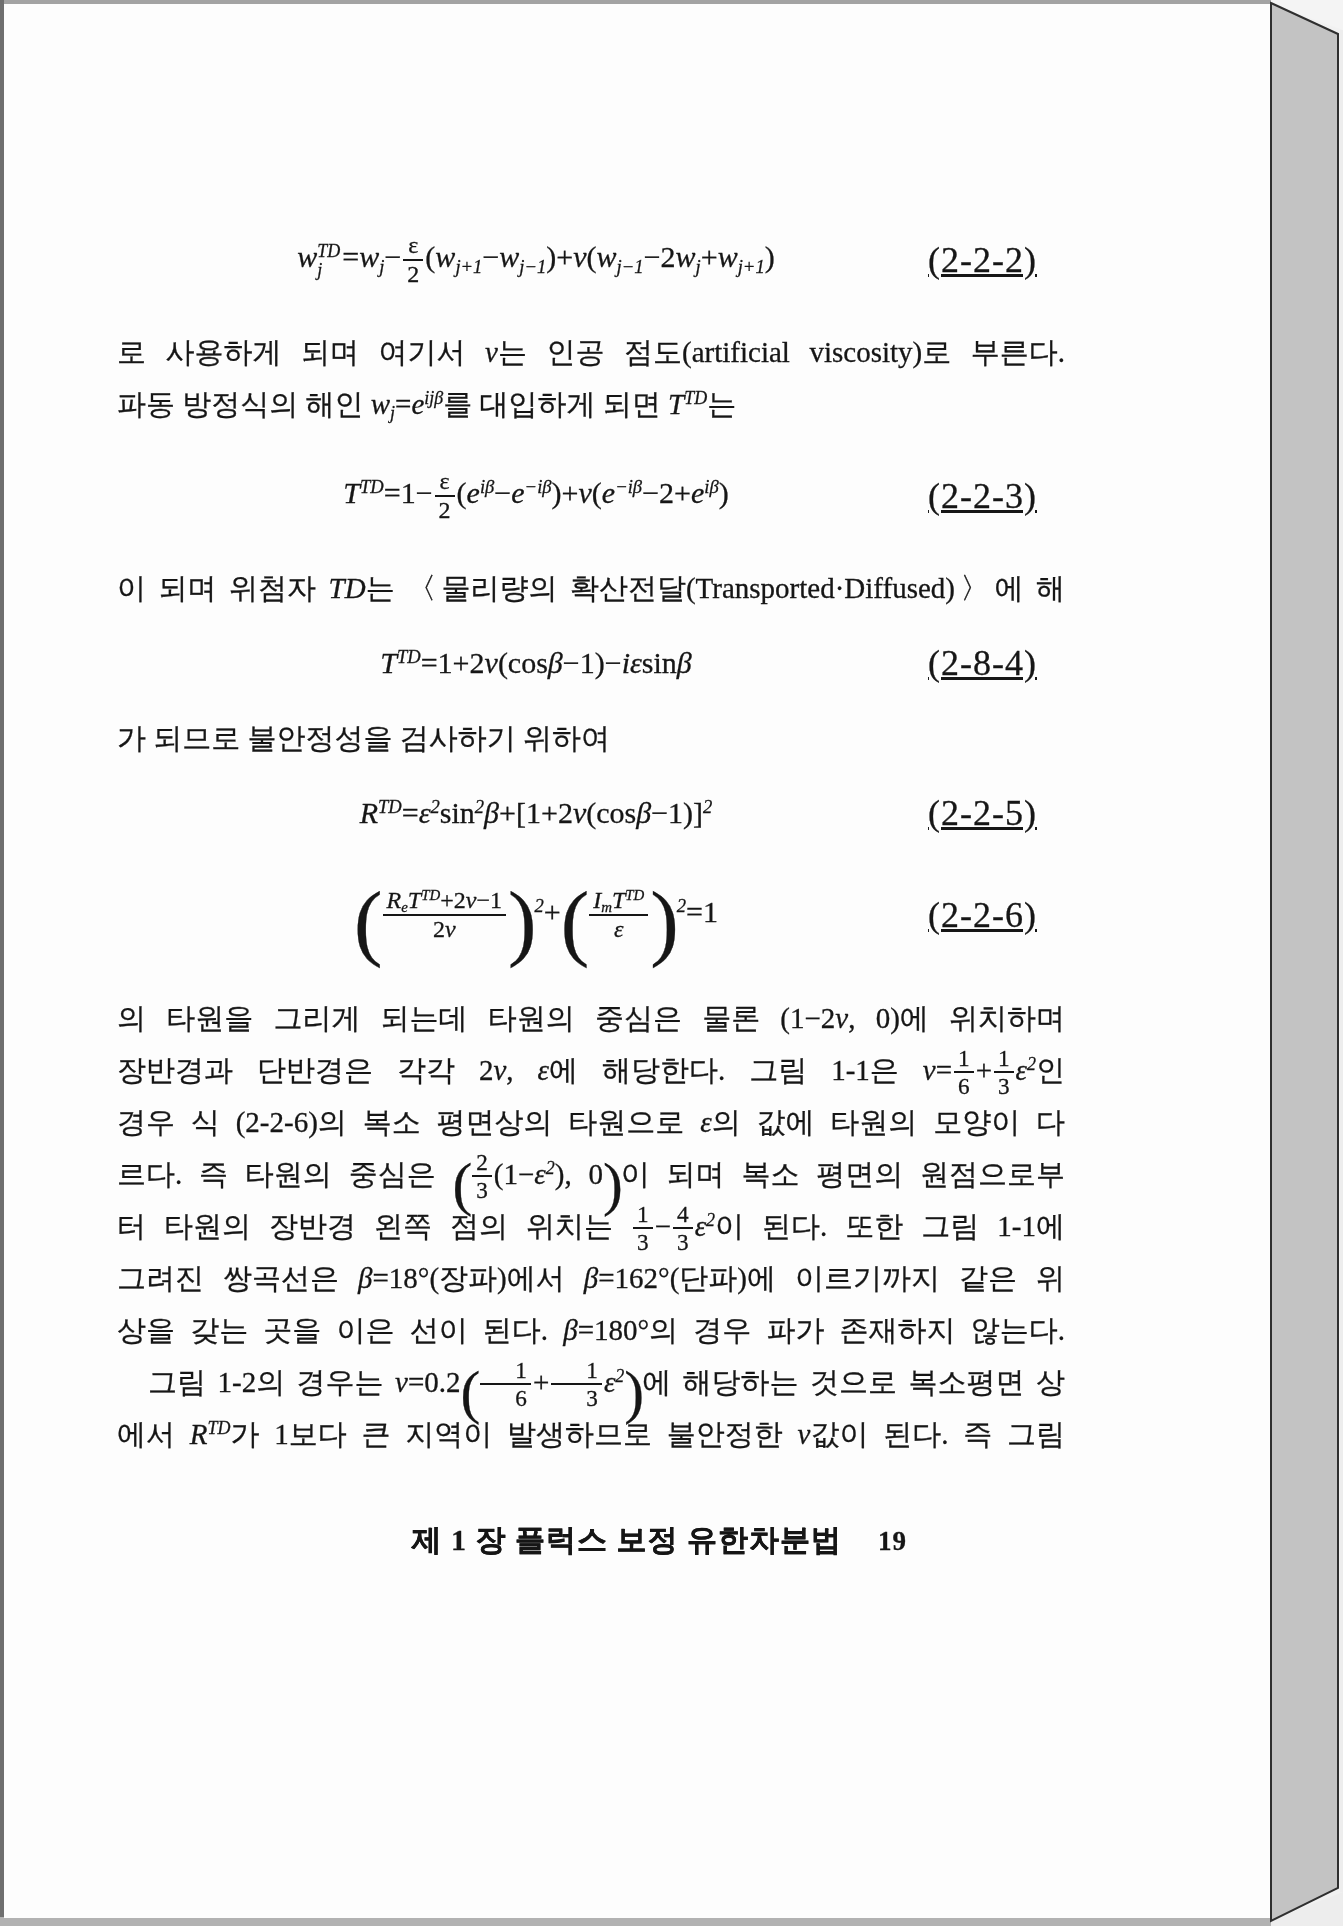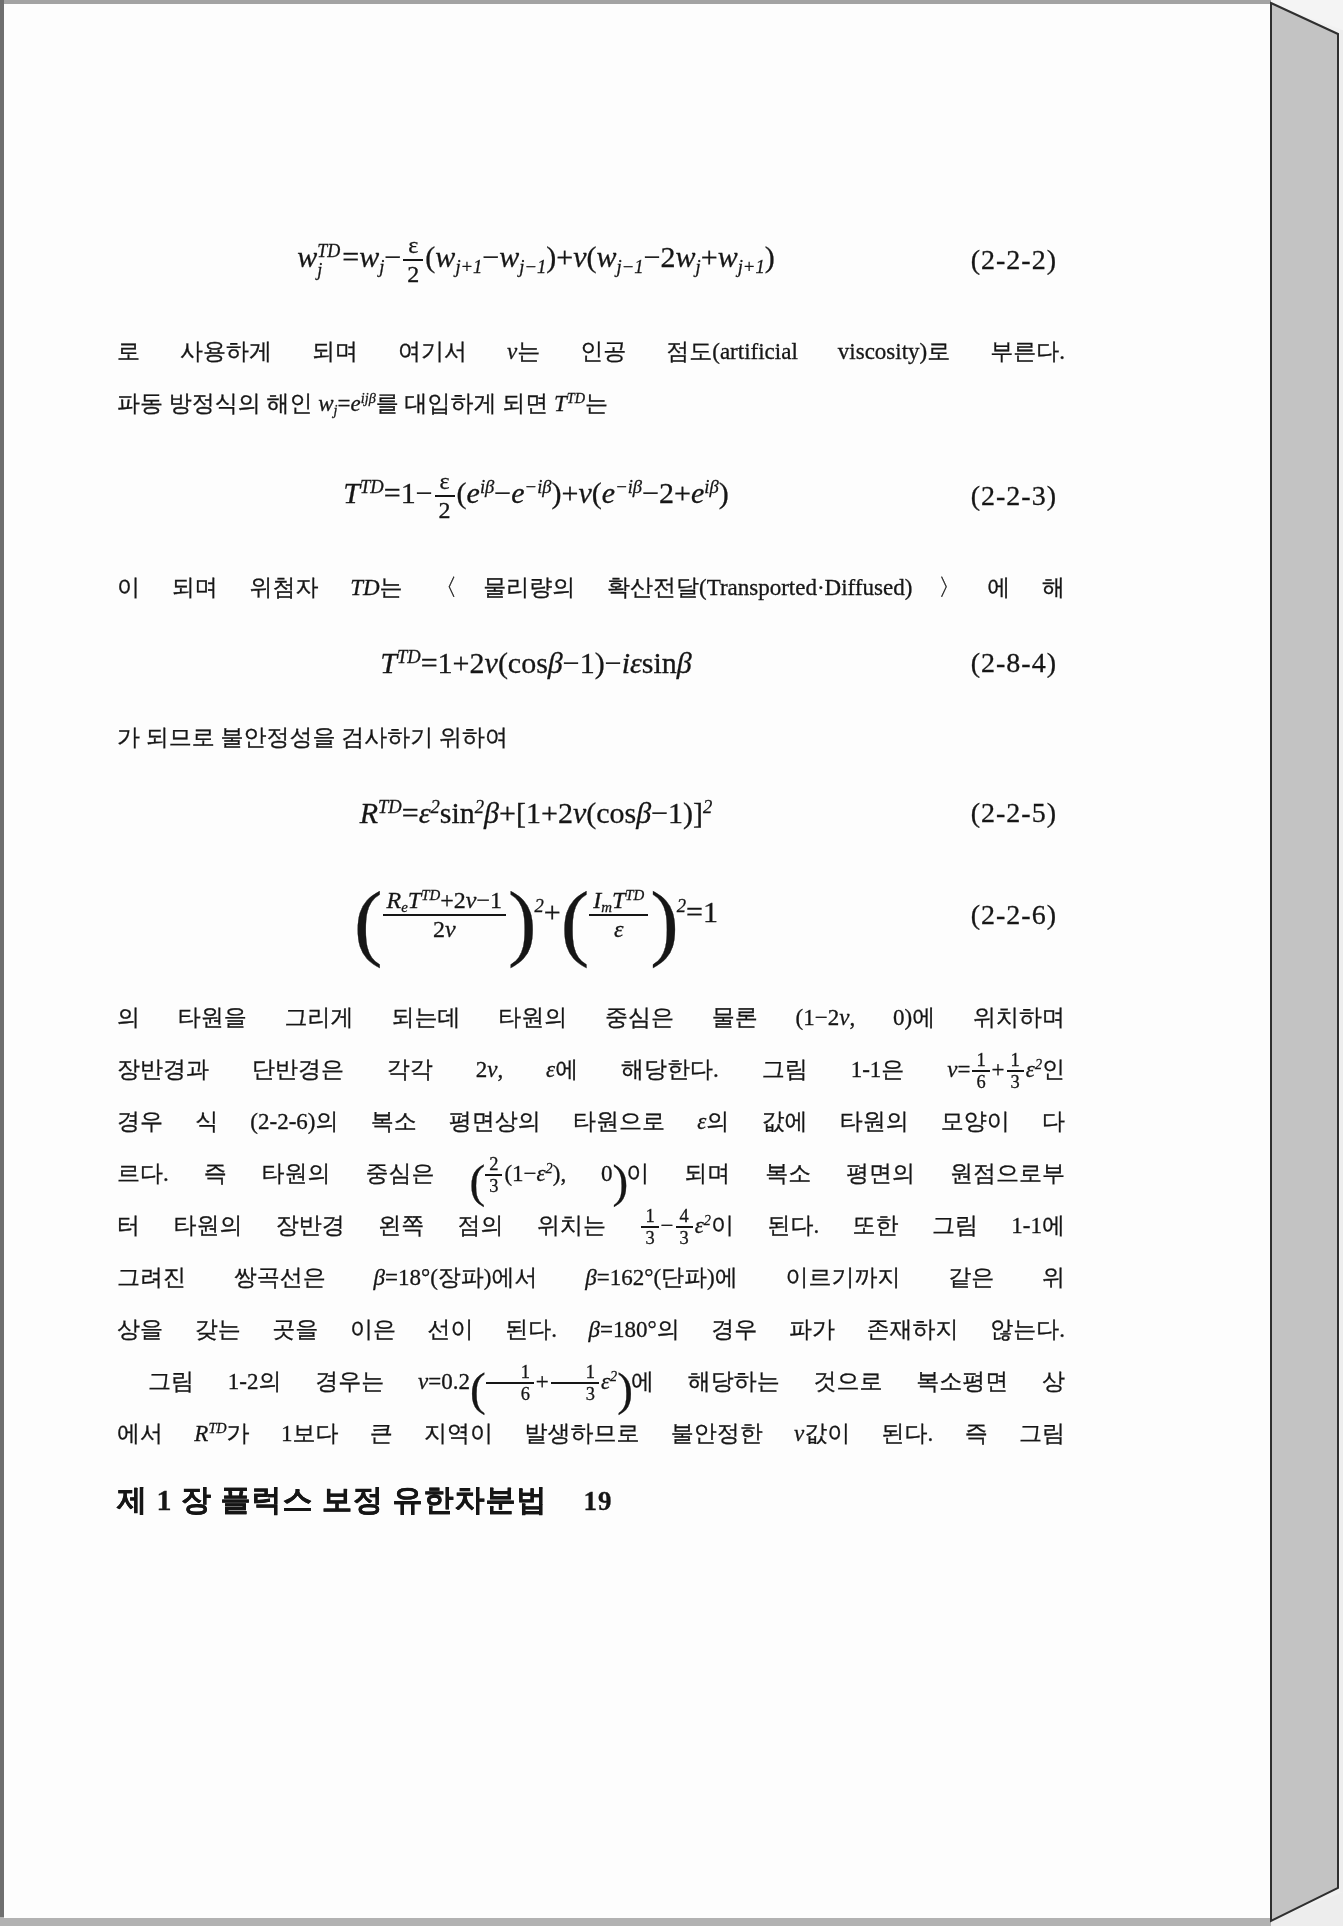--- a/index.html
+++ b/index.html
@@ -4,47 +4,47 @@
 <style>
   html,body{margin:0;padding:0;background:#e8e8e8;}
   .stage{
     position:relative;width:1343px;height:1926px;overflow:hidden;
     font-family:"Liberation Serif","DejaVu Serif",serif;color:#161616;
     background:#f1f1f1;
   }
   svg.edge{position:absolute;left:0;top:0;width:1343px;height:1926px;}
   .content{position:absolute;left:117px;top:194px;width:948px;}
   .line{
-    height:52px;line-height:52px;font-size:23px;
+    height:52px;line-height:52px;font-size:29px;
     text-align:justify;-webkit-text-stroke:0.3px #161616;
   }
   .line.just{text-align-last:justify;}
   .line.indent{text-indent:31px;}
   .eqrow{
     position:relative;display:flex;justify-content:center;align-items:center;
     font-size:30px;margin:24px 0;padding-right:110px;
     -webkit-text-stroke:0.3px #161616;
   }
   .eqrow.short{height:50px;}
   .eqrow.tall{height:84px;}
   .eqrow.xtall{height:106px;}
-  .eqlabel{position:absolute;right:8px;top:50%;transform:translateY(-50%);font-size:28px;letter-spacing:1px;}
+  .eqlabel{position:absolute;right:28px;top:50%;transform:translateY(-50%);font-size:36px;letter-spacing:1px;text-decoration:underline;}
   sup,sub{font-size:0.62em;line-height:0;font-style:italic;}
   sup{vertical-align:0.55em;}
   sub{vertical-align:-0.3em;}
   .mi{font-style:italic;}
   .mfrac{display:inline-block;vertical-align:-0.62em;text-align:center;font-size:0.8em;line-height:1.12;margin:0 2px;}
   .mnum{display:block;border-bottom:2px solid #161616;padding:0 4px;}
   .mden{display:block;padding:0 4px;}
   .mss{display:inline-block;vertical-align:-0.5em;font-size:0.6em;line-height:1.08;font-style:italic;text-align:left;margin-right:2px;}
   .mss span{display:block;}
   .mbp{font-size:2.05em;font-weight:300;vertical-align:-0.33em;line-height:0;letter-spacing:-2px;font-style:normal;}
   .eqrow .mbp{font-size:2.85em;}
   .footer{
-    margin-top:20px;text-align:left;padding-right:158px;
+    margin-top:60px;text-align:right;padding-right:158px;
     font-weight:bold;font-size:30px;letter-spacing:1px;
     -webkit-text-stroke:0.3px #161616;
   }
   .footer .pnum{margin-left:36px;font-size:27px;}
 </style>
 </head>
 <body>
 
 <div class="stage">
 

